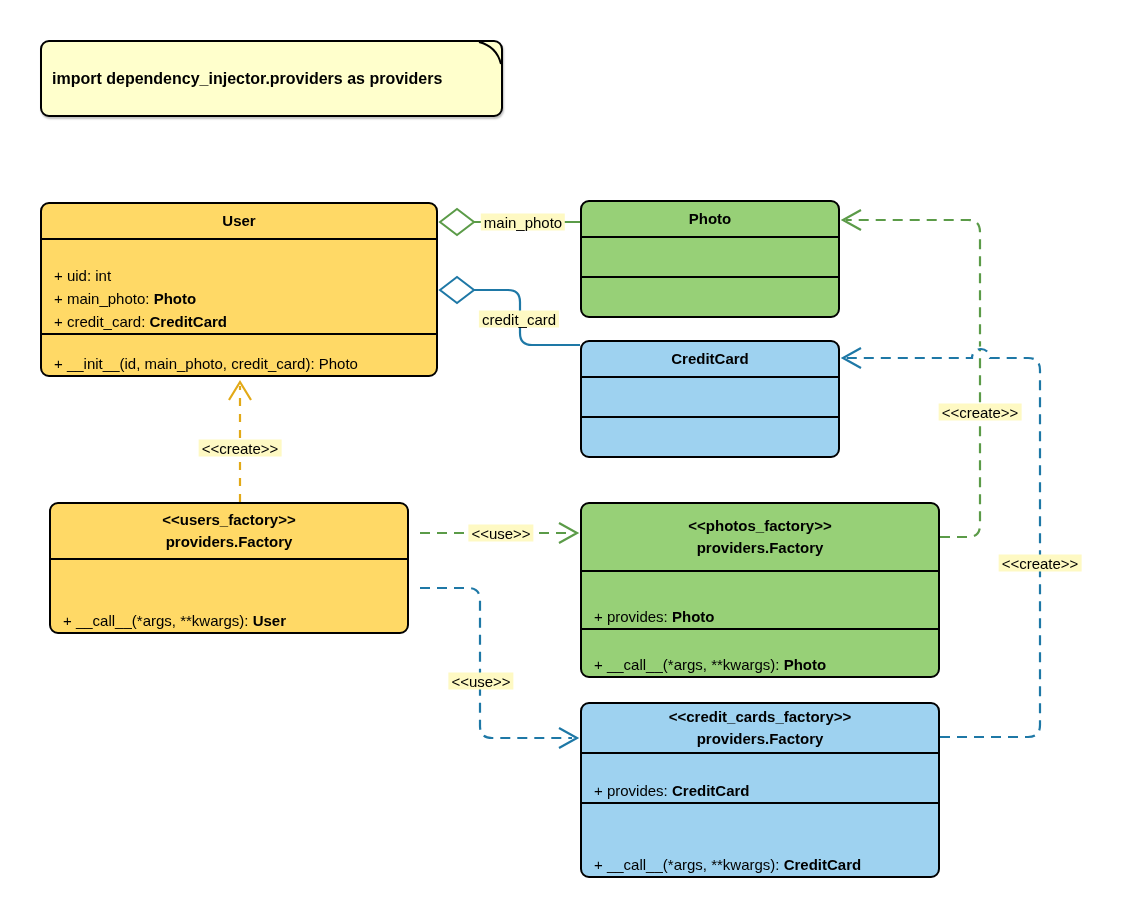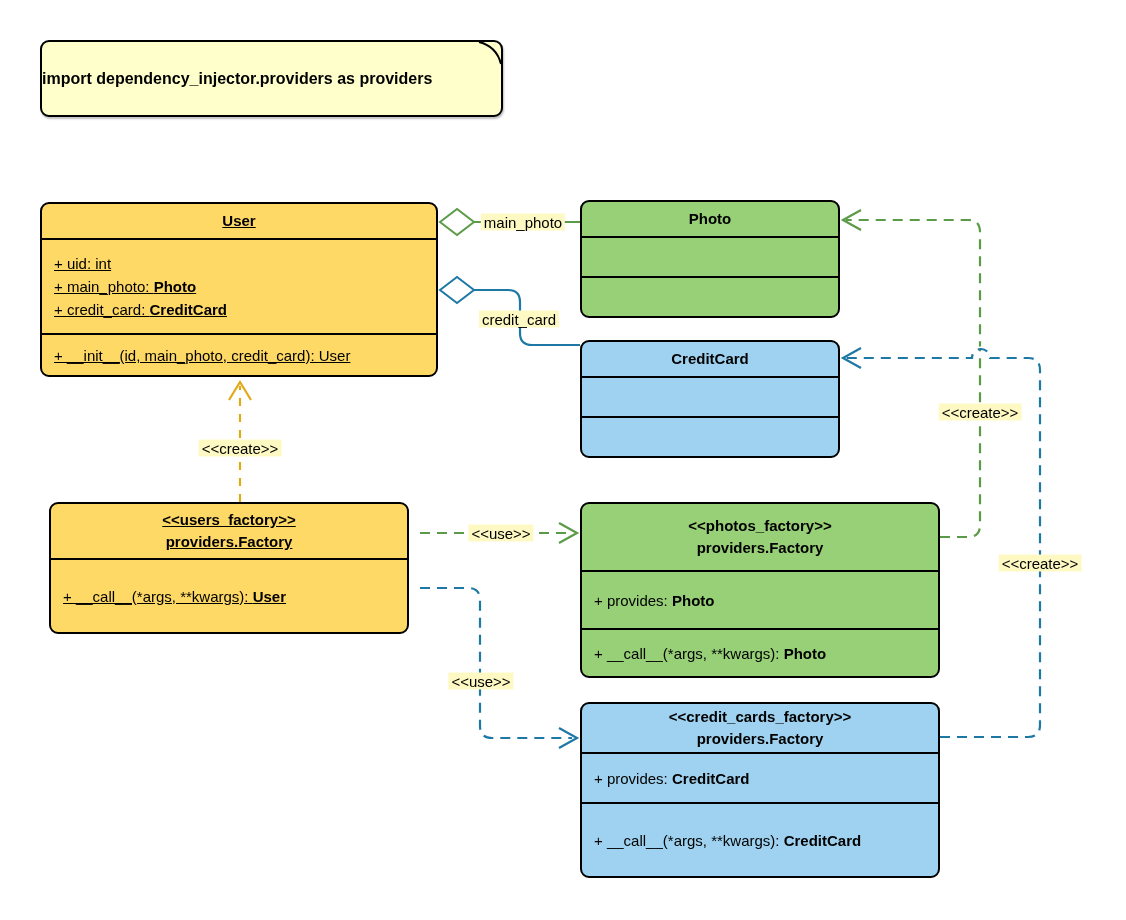--- a/index.html
+++ b/index.html
@@ -9,40 +9,40 @@
   }
   html,body{margin:0;padding:0;background:#fff;}
   #canvas{
     position:relative;width:1126px;height:920px;background:#fff;overflow:hidden;
     font-family:"Liberation Sans",sans-serif;color:#000;
   }
   
   .note{
     position:absolute;left:40px;top:40px;width:463px;height:77px;box-sizing:border-box;
     background:var(--note_fill,#FFFFCC);border:2px solid var(--border,#000);border-radius:9px;
-    display:flex;align-items:center;
+    display:flex;align-items:center;padding-left:10px;
     box-shadow:1px 2px 2px rgba(0,0,0,0.25);
   }
   .note-text{font-size:16px;font-weight:bold;}
   .fold{position:absolute;top:-2px;right:-2px;}
   
   .uml-class{
     position:absolute;box-sizing:border-box;border:2px solid var(--border,#000);
     border-radius:9px;display:flex;flex-direction:column;overflow:hidden;
   }
-  .uml-class.yellow{background:var(--yellow_fill,#FFD966);text-decoration:underline;}
+  .uml-class.yellow{background:var(--yellow_fill,#FFD966);}
   .uml-class.green{background:var(--green_fill,#97D077);}
   .uml-class.blue{background:var(--blue_fill,#9ED2F0);}
   .c-title{
     display:flex;flex-direction:column;align-items:center;justify-content:center;
     font-weight:bold;font-size:15px;line-height:22px;text-align:center;flex:0 0 auto;
   }
   .c-sec{
     border-top:2px solid var(--border,#000);flex:0 0 auto;
-    display:flex;flex-direction:column;justify-content:center;padding-left:12px;box-sizing:border-box;
+    display:flex;flex-direction:column;justify-content:flex-end;padding-left:12px;box-sizing:border-box;
   }
   .c-sec.grow{flex:1 1 auto;}
   .mline{font-size:15px;line-height:23px;white-space:nowrap;}
   .mline b{font-weight:bold;}
   
   svg.wires{position:absolute;left:0;top:0;pointer-events:none;}
   svg.wires path{fill:none;stroke-width:2.2px;}
   .gl{stroke:var(--green_line,#5B9B48);}
   .bl{stroke:var(--blue_line,#1E78A6);}
   .yl{stroke:var(--yellow_line,#E2A917);}
@@ -73,21 +73,21 @@
   <div class="uml-class yellow" style="left:40px;top:202px;width:398px;height:175px">
     <div class="c-title" style="height:34px">
       <div>User</div>
     </div>
     <div class="c-sec" style="height:95px">
       <div class="mline"><span>+ uid: int</span><b></b></div>
       <div class="mline"><span>+ main_photo: </span><b>Photo</b></div>
       <div class="mline"><span>+ credit_card: </span><b>CreditCard</b></div>
     </div>
     <div class="c-sec grow">
-      <div class="mline"><span>+ __init__(id, main_photo, credit_card): User</span><b></b></div>
+      <div class="mline"><span>+ __init__(id, main_photo, credit_card): Photo</span><b></b></div>
     </div>
   </div>
 
   <div class="uml-class green" style="left:580px;top:200px;width:260px;height:118px">
     <div class="c-title" style="height:34px">
       <div>Photo</div>
     </div>
     <div class="c-sec" style="height:40px"></div>
     <div class="c-sec grow"></div>
   </div>

